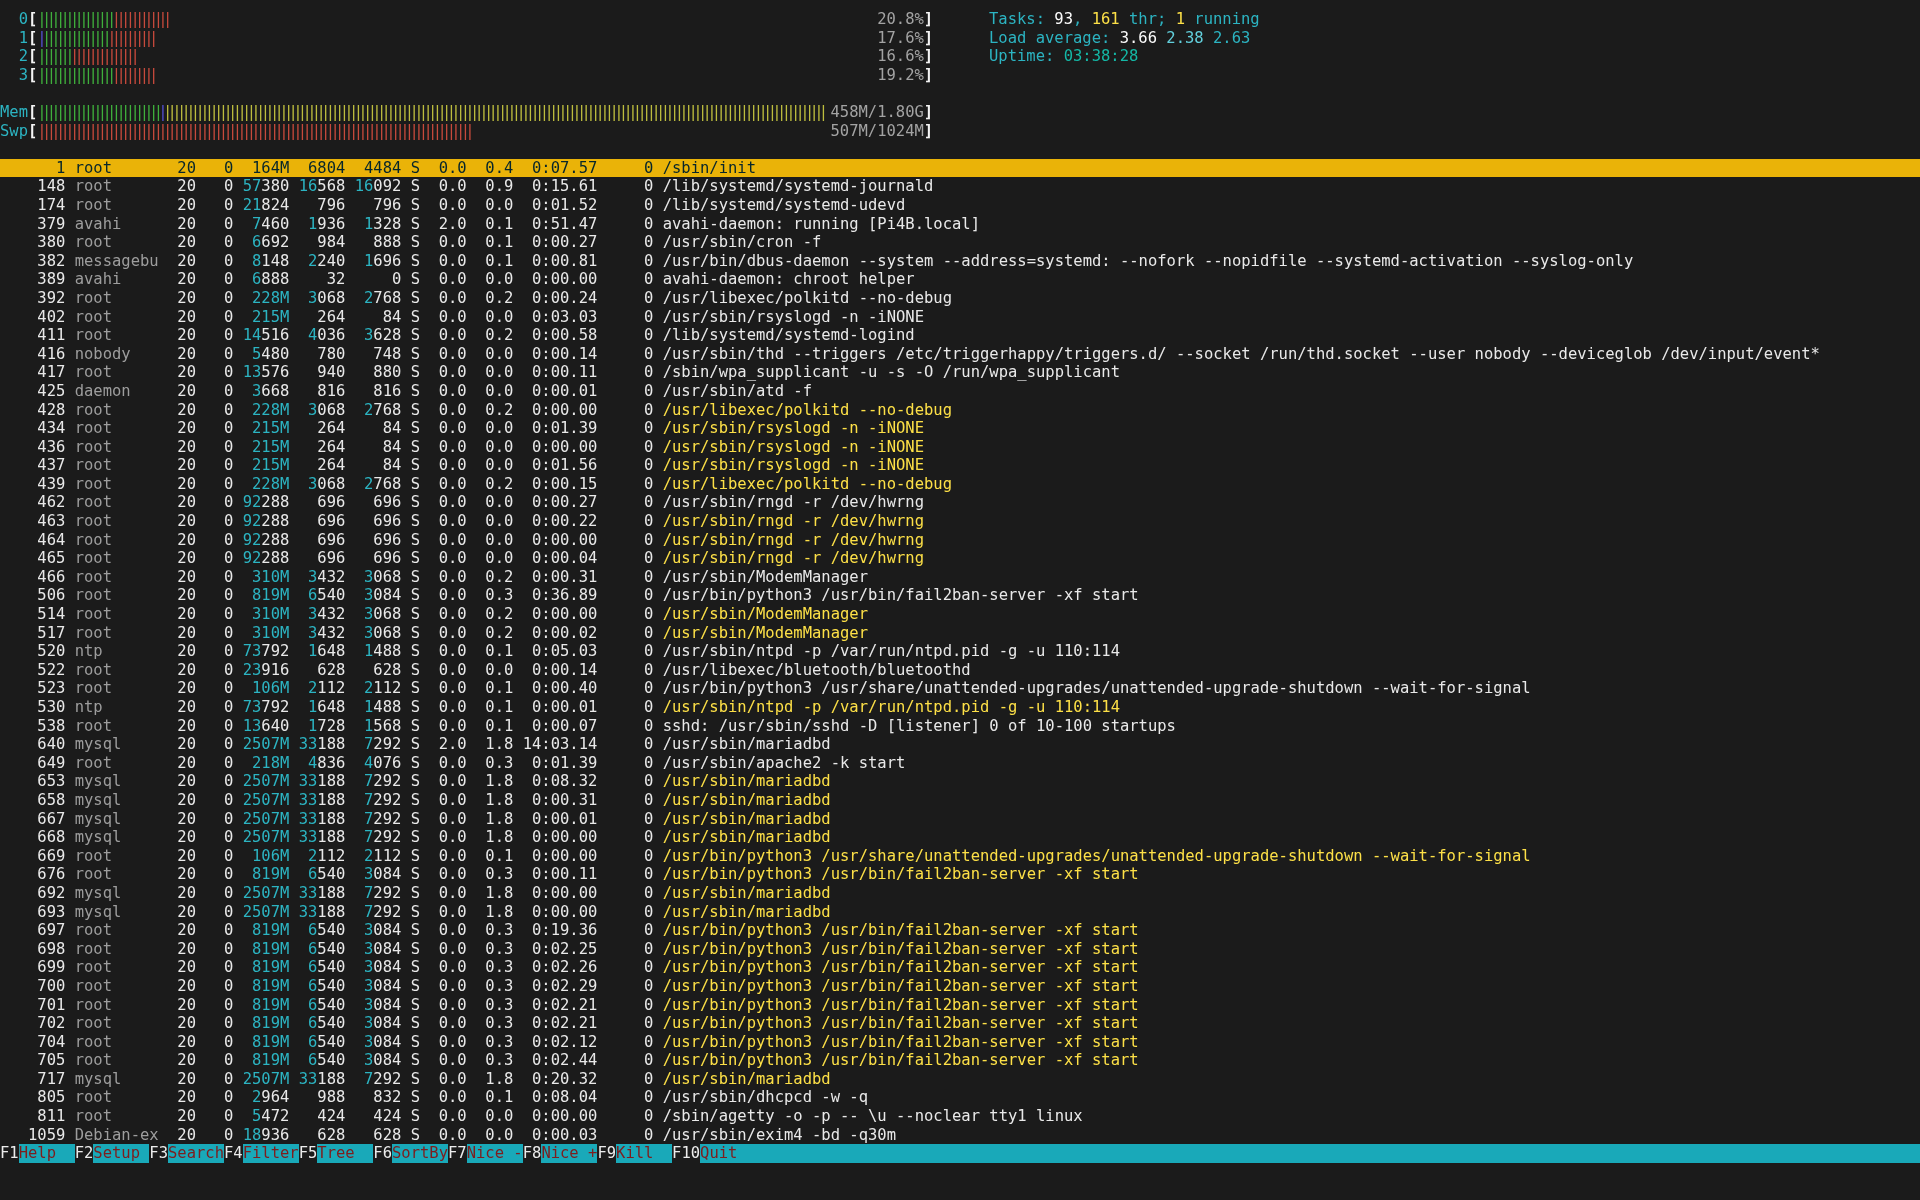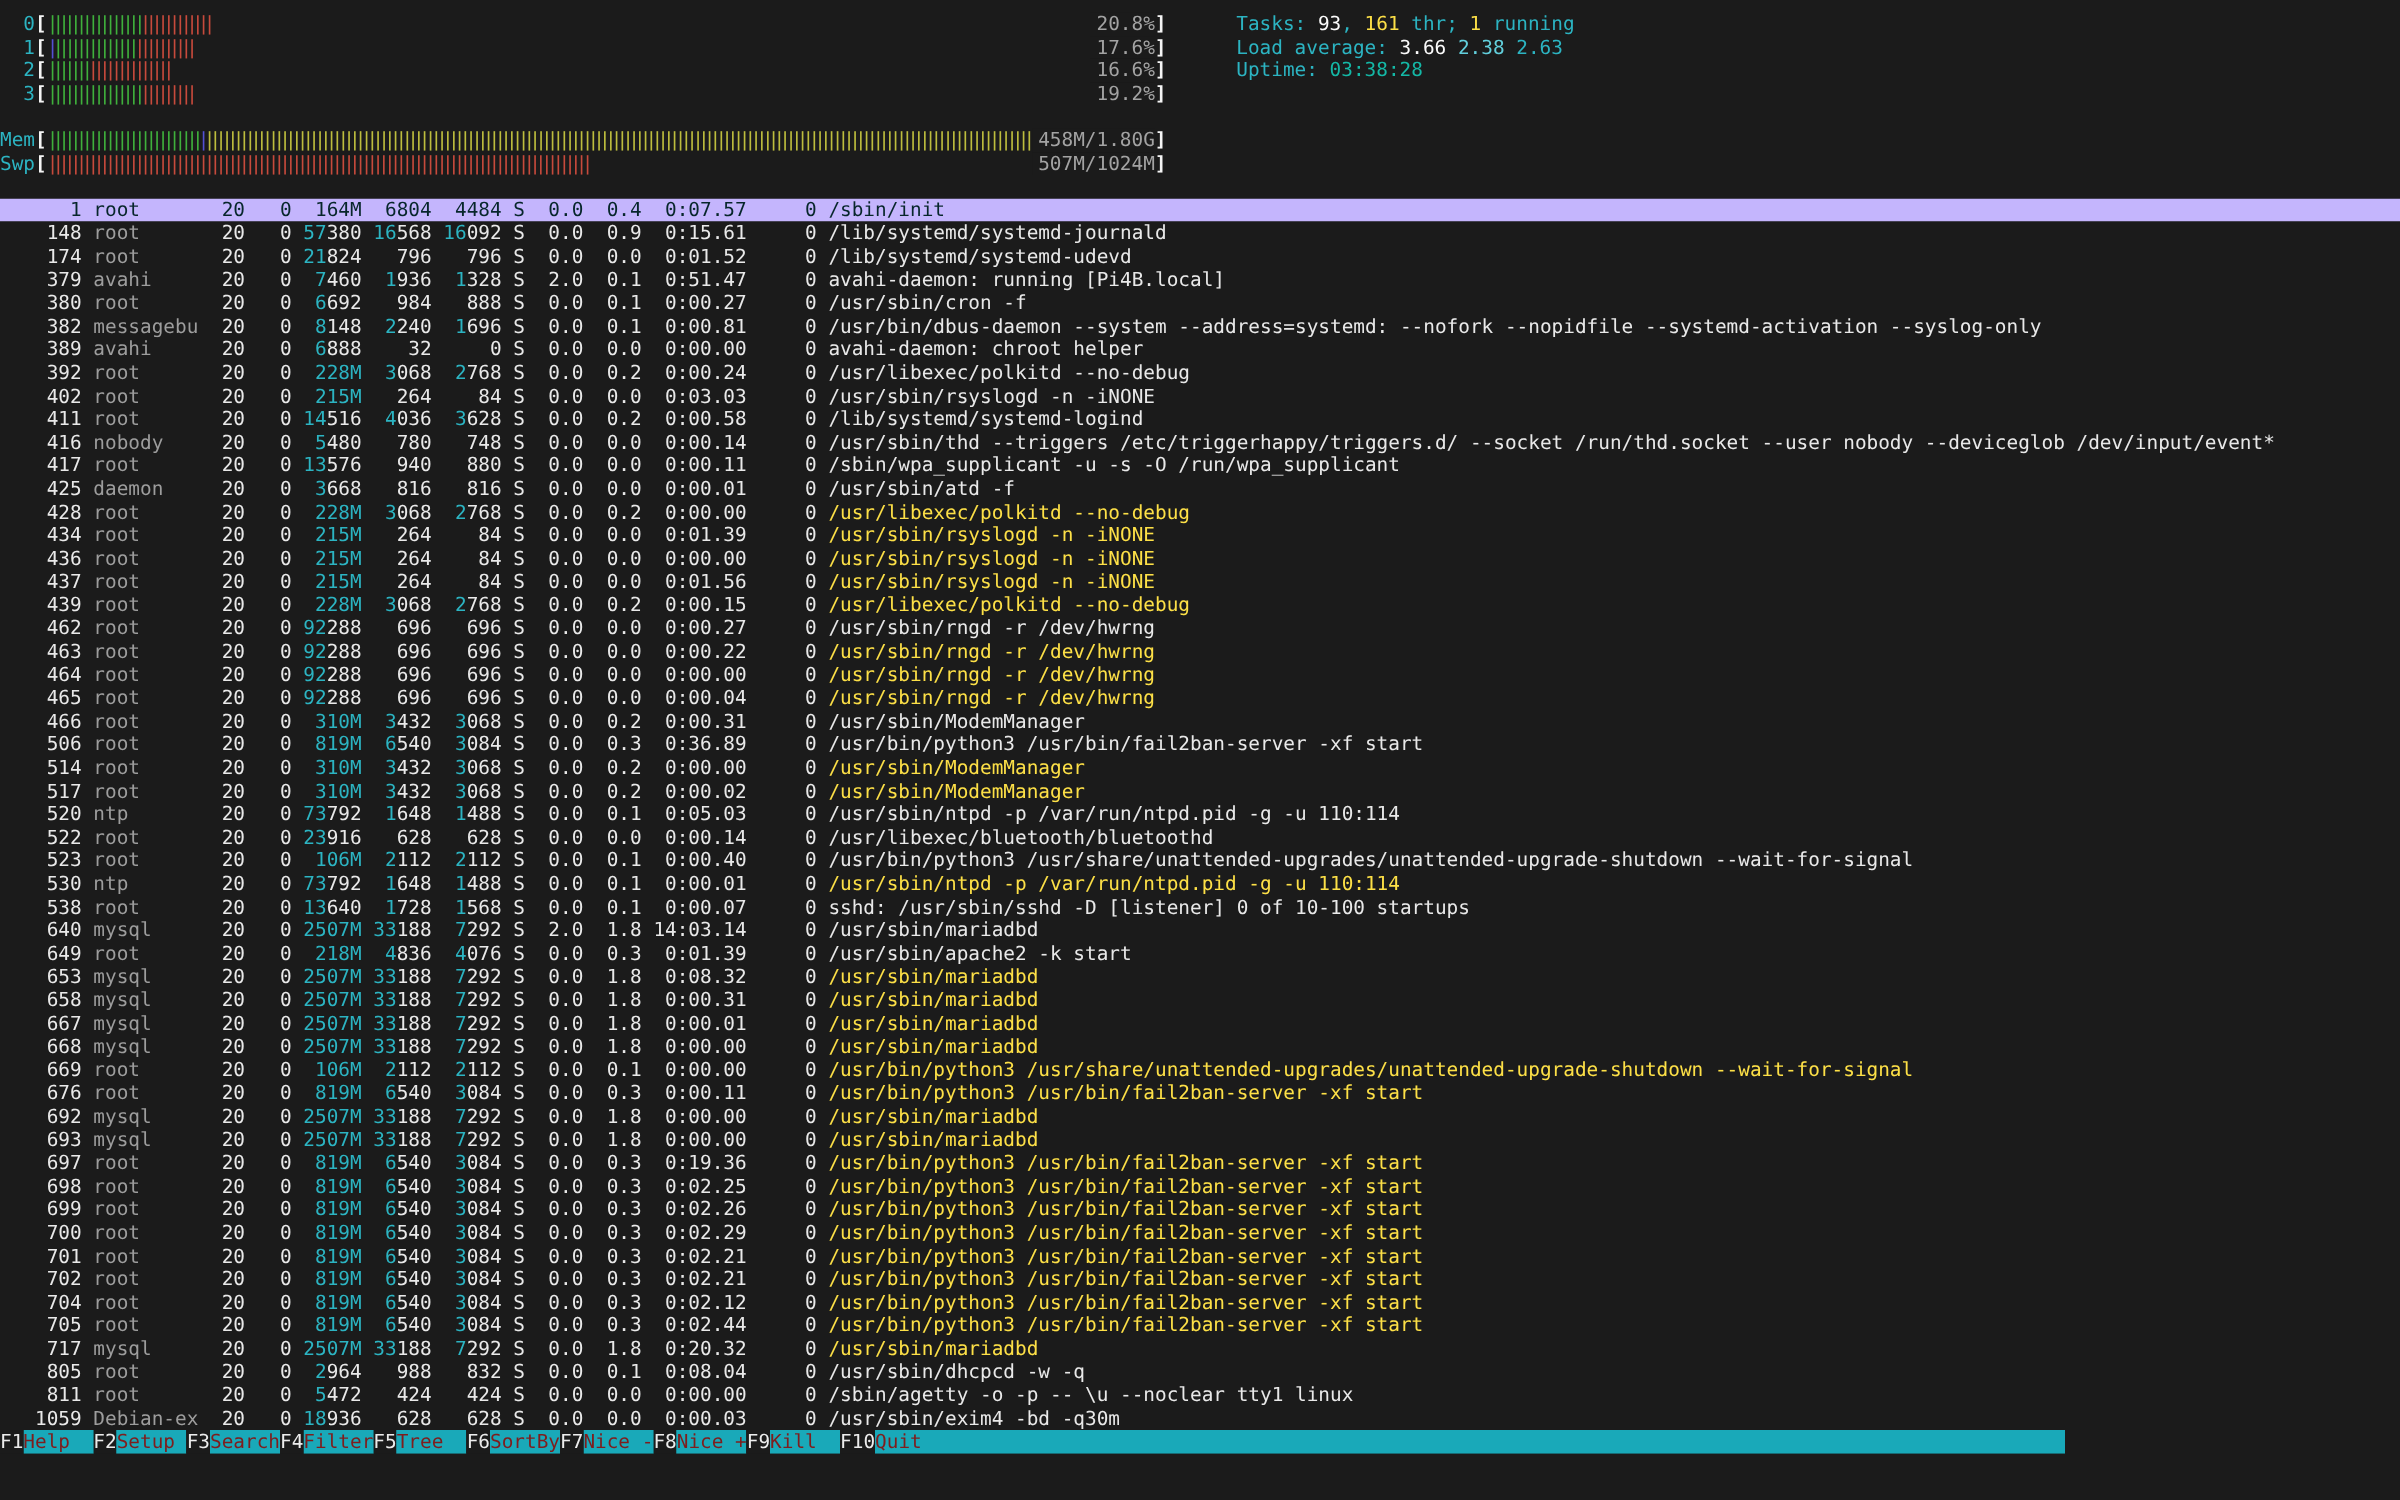--- a/index.html
+++ b/index.html
@@ -26,24 +26,24 @@
   
   .minner{display:inline-block;position:relative;width:95ch;height:18.6px;vertical-align:top;overflow:hidden;}
   .tk{letter-spacing:-4.68px;}
   .t-green{color:#3fb03c}.t-red{color:#c74a3c}.t-yellow{color:#bdbd3e}.t-blue{color:#5450d4}
   .mval{position:absolute;right:0;top:0;background:#1b1b1b;padding-left:5px;}
   
   .thead{background:#2eb82e;color:#072007;}
   .thead span{color:#072007;}
   .thead .sortcol{background:#2cb4c2;}
   .prow{width:1920px;}
-  .sel{background:#c4b5fd;}
+  .sel{background:#eab308;}
   .sel span{color:#07262b !important;font-weight:400;}
   
-  .fnbar{display:flex;width:1652px;}
+  .fnbar{display:flex;width:1920px;}
   .fnbar span{white-space:pre;display:inline-block;height:18.6px;}
   .fkey{color:#ececec;background:#1b1b1b;}
   .flabel{color:#7f1d1d;background:#19a9b9;}
   .ffill{flex:1;background:#19a9b9;}
 </style>
 </head>
 <body>
 
 <div class="screen">
   <div id="meters">

